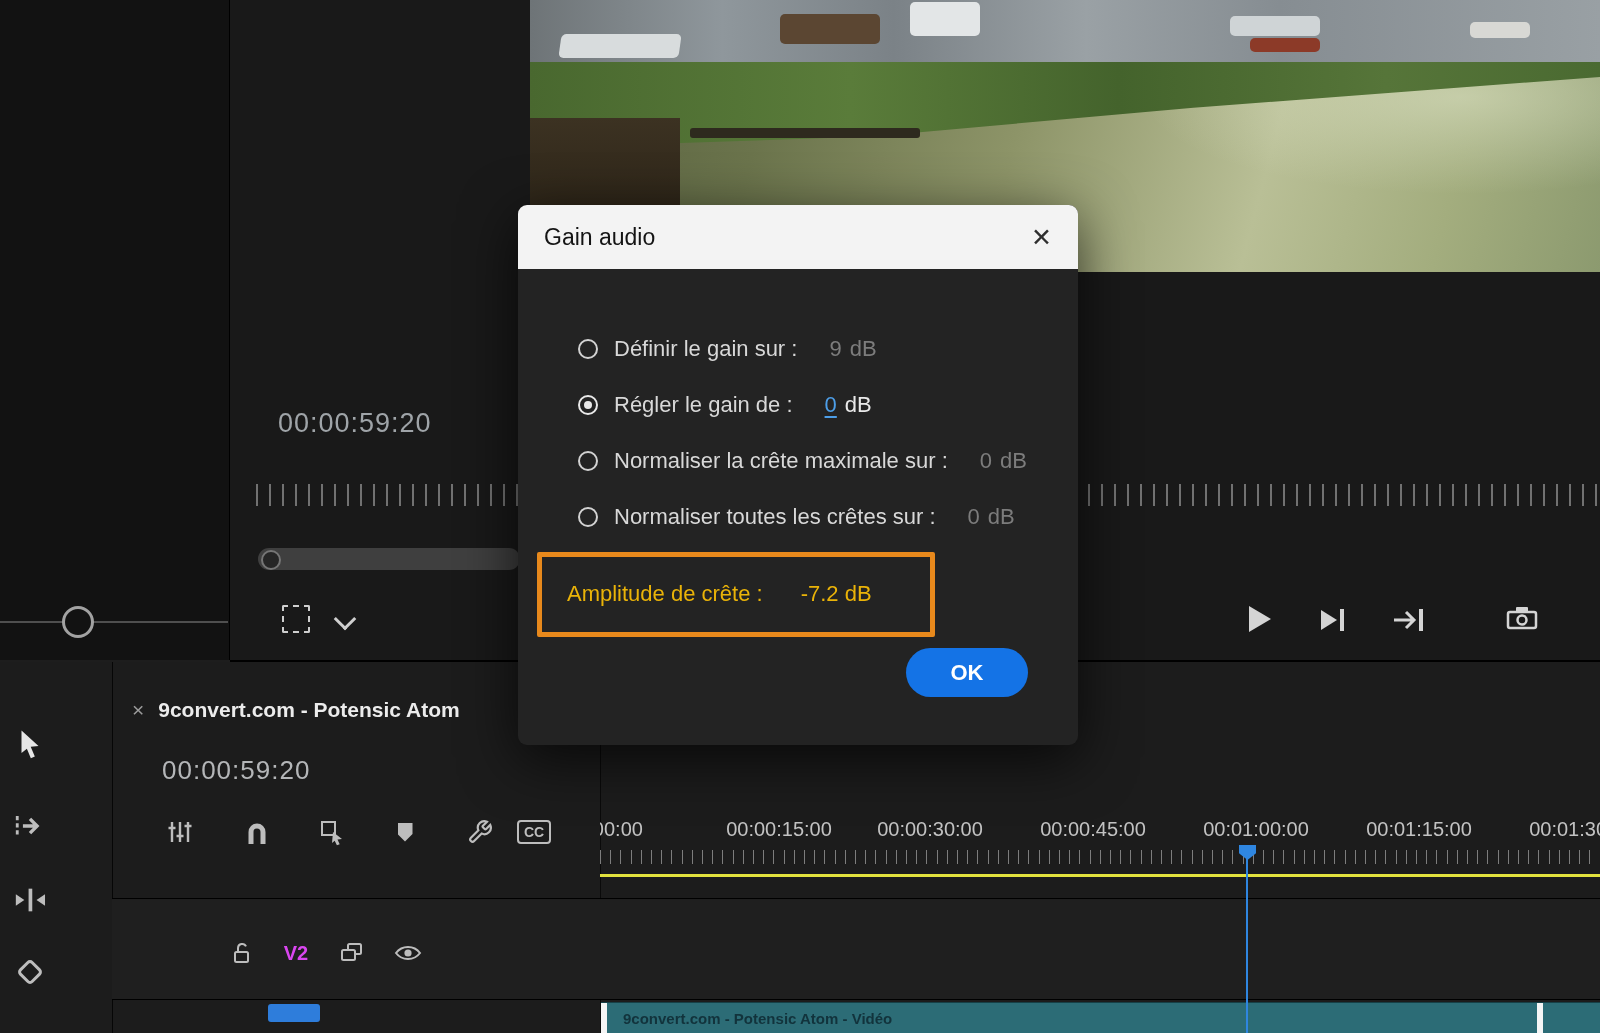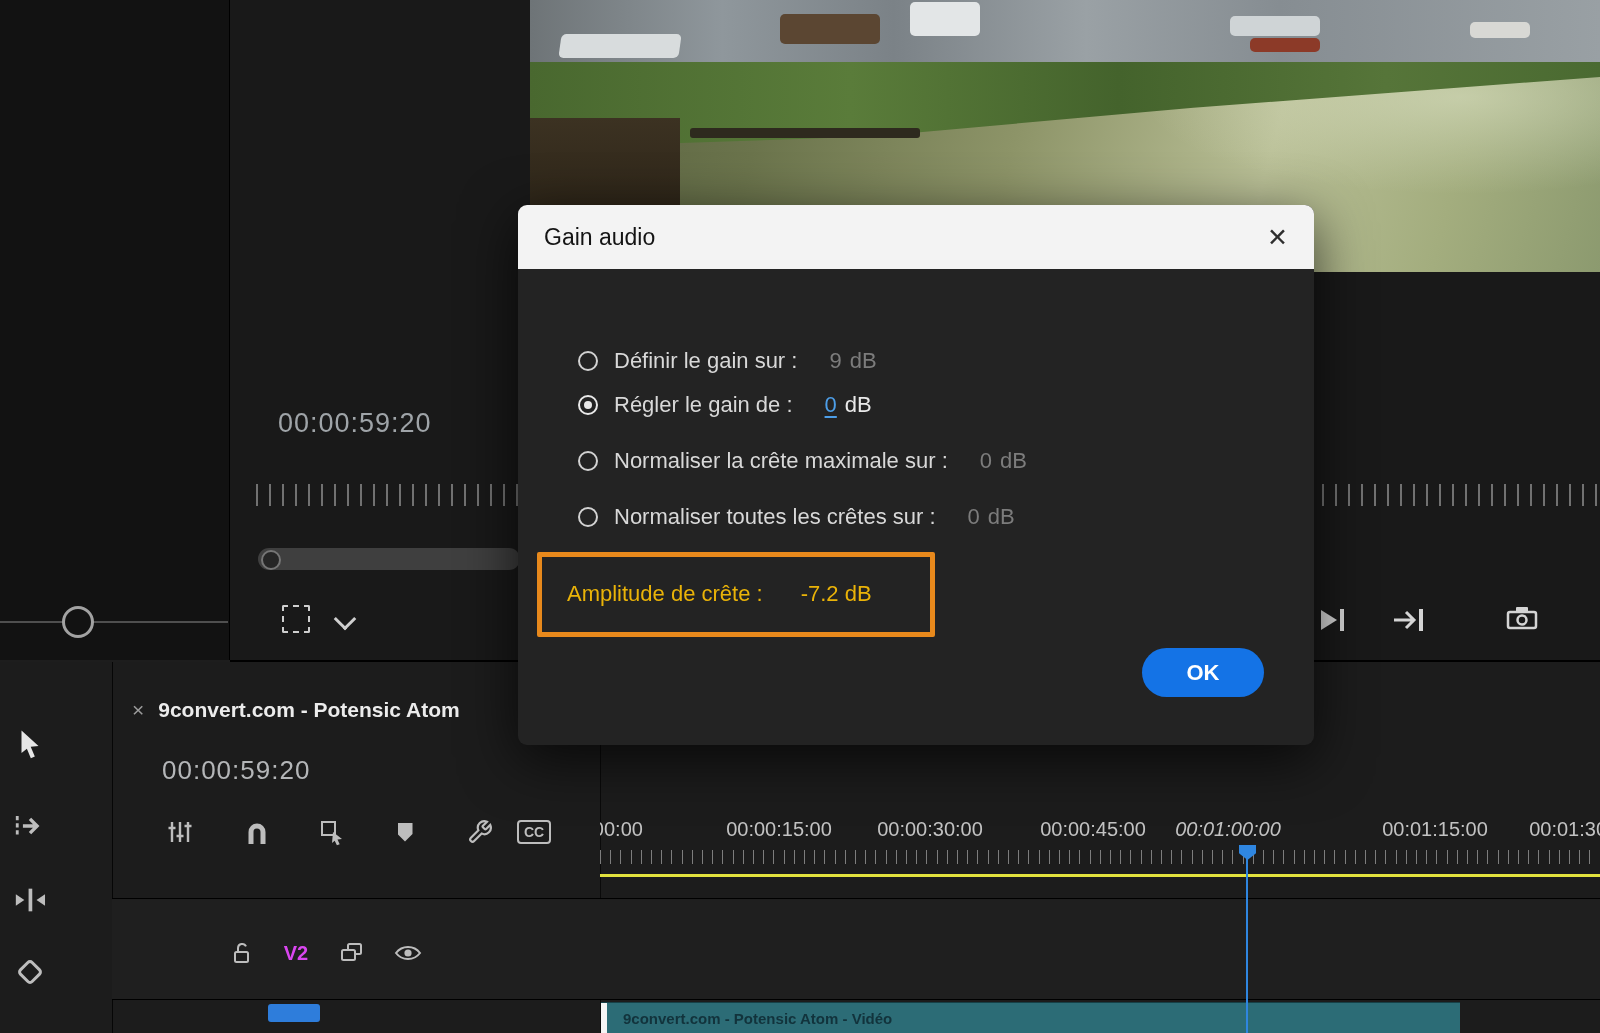--- a/index.html
+++ b/index.html
@@ -56,32 +56,32 @@
   #ruler-labels{left:600px;top:818px;width:1000px;height:26px;overflow:hidden;}
   #ruler-labels span{position:absolute;transform:translateX(-50%);font-size:20px;color:#c2c2c2;white-space:nowrap;}
   #ruler-ticks{left:600px;top:850px;width:1000px;height:14px;
     background:repeating-linear-gradient(90deg,#7d7d7d 0 1px,transparent 1px 10.2px);}
   #work-bar{left:600px;top:874px;width:1000px;height:3px;background:#e2e23e;}
   #tl-sep1{left:112px;top:898px;width:1488px;height:1px;background:#000;}
   #v2-row{left:112px;top:899px;width:1488px;height:100px;background:#1f1f1f;border-bottom:1px solid #000;}
   .trk-icon{position:absolute;top:938px;width:40px;height:30px;display:flex;align-items:center;justify-content:center;}
   #v2-label{font-size:20px;color:#d946ef;font-weight:bold;}
   #v1-badge{left:268px;top:1004px;width:52px;height:18px;background:#2e7ddb;border-radius:3px;}
-  #clip{left:601px;top:1002px;width:859px;height:31px;background:#2c6c76;border-top:1px solid #174047;overflow:hidden;}
+  #clip{left:601px;top:1002px;width:999px;height:31px;background:#2c6c76;border-top:1px solid #174047;overflow:hidden;}
   #clip-label{position:absolute;left:22px;top:7px;font-size:15px;font-weight:bold;color:#12333c;white-space:nowrap;}
   .clip-handle{position:absolute;top:0;width:6px;height:31px;background:#f5f5f5;}
   #playhead-caret{left:1239px;top:845px;width:17px;height:15px;background:#2f86e0;
     clip-path:polygon(0 0,100% 0,100% 55%,50% 100%,0 55%);z-index:12;}
   #playhead-line{left:1246px;top:858px;width:2px;height:175px;background:#2f86e0;z-index:12;}
 
   
   .tool{position:absolute;left:10px;width:40px;height:40px;display:flex;align-items:center;justify-content:center;}
 
   
-  #dialog{left:518px;top:205px;width:796px;height:540px;background:#232323;border-radius:9px;
+  #dialog{left:518px;top:205px;width:560px;height:540px;background:#232323;border-radius:9px;
     box-shadow:0 14px 56px rgba(0,0,0,.7);z-index:50;}
   #dialog-titlebar{position:absolute;left:0;top:0;right:0;height:64px;background:#f3f3f3;
     border-radius:9px 9px 0 0;display:flex;align-items:center;padding:0 26px;box-sizing:border-box;}
   #dialog-title{font-size:23px;color:#141414;}
   #dialog-close{margin-left:auto;font-size:25px;color:#2e2e2e;cursor:pointer;}
   .opt{position:absolute;left:60px;height:32px;display:flex;align-items:center;}
   .radio{width:20px;height:20px;border:2.5px solid #d2d2d2;border-radius:50%;box-sizing:border-box;
     margin-right:16px;position:relative;flex:none;}
   .radio.sel{border-color:#e9e9e9;}
   .radio.sel::after{content:"";position:absolute;left:3.5px;top:3.5px;width:8px;height:8px;border-radius:50%;background:#e9e9e9;}
@@ -227,22 +227,22 @@
   <span class="cc-badge">CC</span>
 </div>
 
 <div class="abs" id="track-content-seam"></div>
 
 <div class="abs" id="ruler-labels">
   <span style="left:4px;">00:00:00</span>
   <span style="left:179px;">00:00:15:00</span>
   <span style="left:330px;">00:00:30:00</span>
   <span style="left:493px;">00:00:45:00</span>
-  <span style="left:628px;font-style:italic;">00:01:00:00</span>
-  <span style="left:819px;margin-left:16px;">00:01:15:00</span>
+  <span style="left:656px;">00:01:00:00</span>
+  <span style="left:819px;">00:01:15:00</span>
   <span style="left:982px;">00:01:30:00</span>
 </div>
 <div class="abs" id="ruler-ticks"></div>
 <div class="abs" id="work-bar"></div>
 <div class="abs" id="tl-sep1"></div>
 
 <div class="abs" id="v2-row"></div>
 <div class="trk-icon" style="left:222px;">
   <svg width="24" height="26">
     <rect x="5" y="12" width="13" height="10" rx="1.5" fill="none" stroke="#bdbdbd" stroke-width="2"></rect>
@@ -274,21 +274,21 @@
 
 <div class="abs" id="playhead-caret"></div>
 <div class="abs" id="playhead-line"></div>
 
 <div class="abs" id="dialog">
   <div id="dialog-titlebar">
     <span id="dialog-title">Gain audio</span>
     <span id="dialog-close">✕</span>
   </div>
 
-  <div class="opt" style="top:140px;text-align:right;">
+  <div class="opt" style="top:128px;text-align:right;">
     <span class="radio"></span>
     <span class="lbl">Définir le gain sur :</span>
     <span class="val">9</span>
     <span class="unit">dB</span>
   </div>
 
   <div class="opt selected" style="top:184px;">
     <span class="radio sel"></span>
     <span class="lbl">Régler le gain de :</span>
     <span class="val">0</span>

